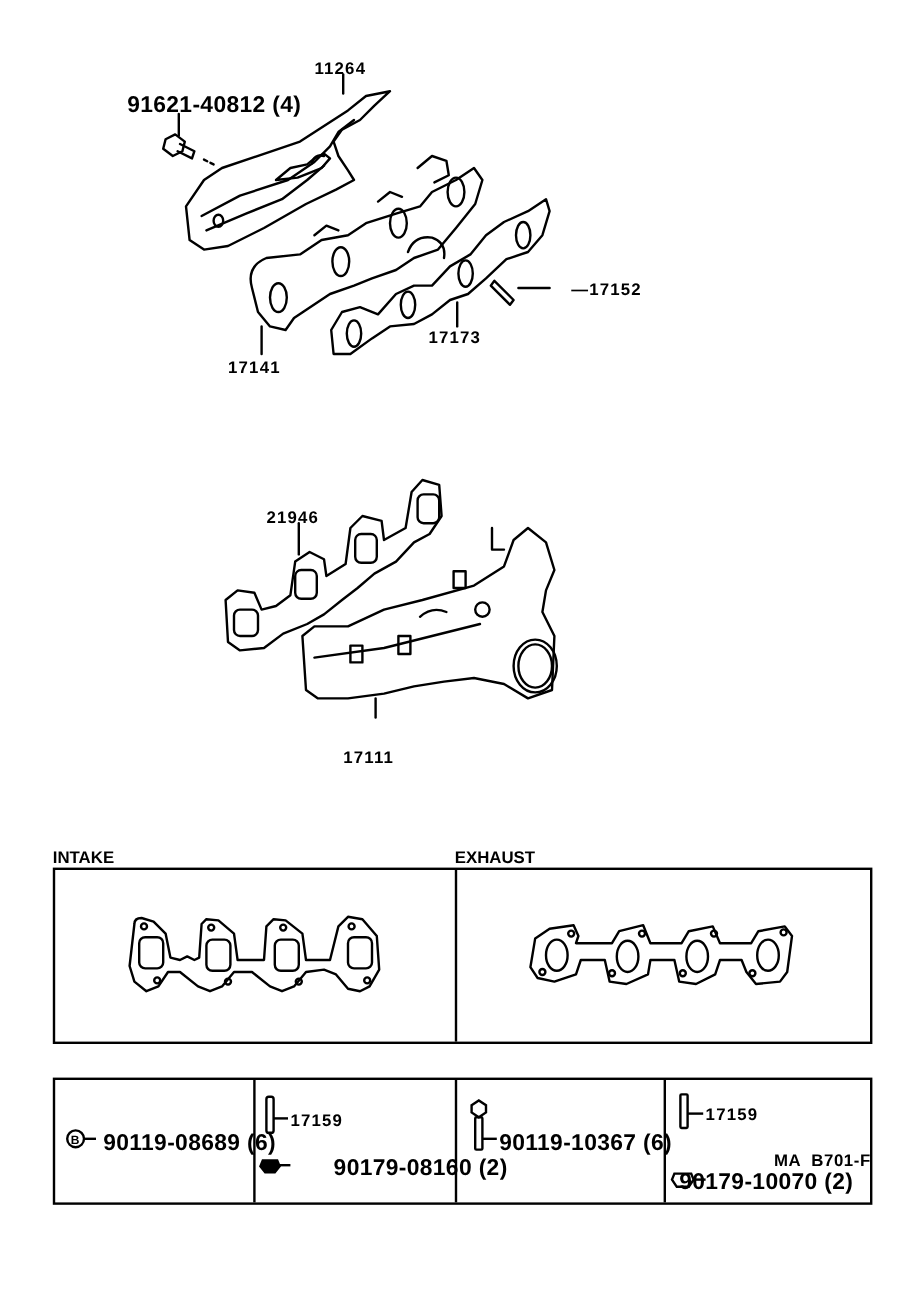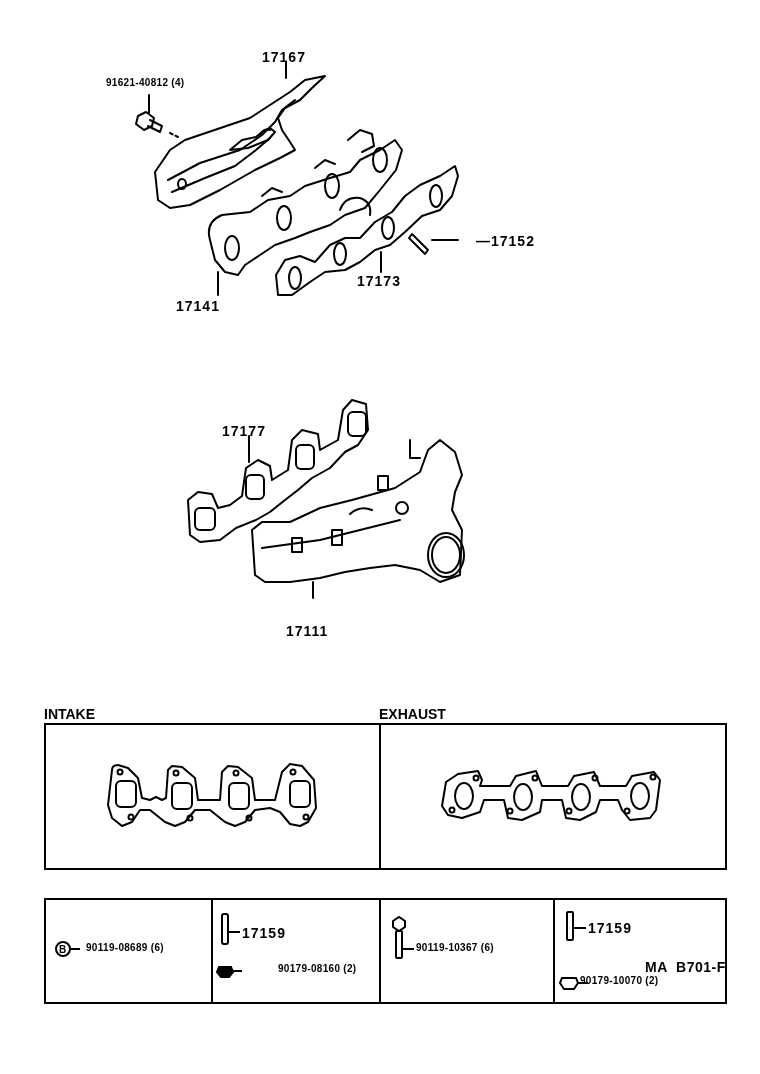--- a/index.html
+++ b/index.html
@@ -1,19 +1,19 @@
 <!DOCTYPE html>
 <html><head>
 <meta charset="utf-8">
 <style>
   html, body { margin: 0; padding: 0; background: #ffffff; }
   body { width: 760px; height: 1074px; position: relative; overflow: hidden;
          font-family: "Liberation Sans", "DejaVu Sans", sans-serif; color: #000; }
   .lbl { position: absolute; font-weight: bold; font-size: 14px; letter-spacing: 1px; white-space: nowrap; line-height: 1; }
-  .lbl.sm { font-size: 10px; letter-spacing: 0.3px; }
+  .lbl.sm { font-size: 19px; letter-spacing: 0.3px; }
   .art { position: absolute; left: 0; top: 0; }
   .panel-title { position: absolute; font-weight: bold; font-size: 14px; line-height: 1; }
   .box { position: absolute; border: 2px solid #000; box-sizing: border-box; }
   .cell { position: absolute; }
   svg path, svg ellipse, svg circle, svg rect, svg line, svg polyline { vector-effect: non-scaling-stroke; }
 </style>
 </head>
 <body>
 
 <svg class="art" width="760" height="700" viewBox="0 0 760 700" fill="none" stroke="#000" stroke-width="2" stroke-linejoin="round" stroke-linecap="round">
@@ -79,26 +79,26 @@
     <path d="M332,530 L332,545 L342,545 L342,530 Z"></path>
     <path d="M378,476 L378,490 L388,490 L388,476 Z"></path>
     <path d="M410,440 L410,458 L420,458"></path>
     <circle cx="402" cy="508" r="6"></circle>
     <path d="M350,514 Q360,505 372,510"></path>
     <path d="M262,548 L320,540 L360,530 L400,520"></path>
     <line x1="313" y1="582" x2="313" y2="598"></line>
   </g>
 </svg>
 
-<div class="lbl" style="left:262px; top:50px;">17167</div>
+<div class="lbl" style="left:262px; top:50px;">11264</div>
 <div class="lbl sm" style="left:106px; top:78px;">91621-40812 (4)</div>
 <div class="lbl" style="left:456px; top:234px;margin-left:20px;">—17152</div>
-<div class="lbl" style="left:176px; top:299px;">17141</div>
+<div class="lbl" style="left:190px; top:299px;">17141</div>
 <div class="lbl" style="left:357px; top:274px;">17173</div>
-<div class="lbl" style="left:222px; top:424px;">17177</div>
+<div class="lbl" style="left:222px; top:424px;">21946</div>
 <div class="lbl" style="left:286px; top:624px;">17111</div>
 
 <div class="panel-title" style="left:44px; top:707px;">INTAKE</div>
 <div class="panel-title" style="left:379px; top:707px;">EXHAUST</div>
 
 <div class="box" style="left:44px; top:723px; width:683px; height:147px;">
   <div class="cell" style="left:333px; top:0; width:2px; height:100%; background:#000;"></div>
 </div>
 
 <svg class="art" width="760" height="1074" viewBox="0 0 760 1074" fill="none" stroke="#000" stroke-width="2" stroke-linejoin="round">
@@ -173,15 +173,15 @@
     <path d="M562,978 L576,978 L578,983 L574,989 L564,989 L560,983 Z"></path>
     <line x1="578" y1="983" x2="588" y2="983"></line>
   </g>
 </svg>
 
 <div class="lbl sm" style="left:86px; top:943px;">90119-08689 (6)</div>
 <div class="lbl" style="left:242px; top:926px;">17159</div>
 <div class="lbl sm" style="left:246px; top:964px;margin-left:32px;">90179-08160 (2)</div>
 <div class="lbl sm" style="left:416px; top:943px;">90119-10367 (6)</div>
 <div class="lbl" style="left:588px; top:921px;">17159</div>
-<div class="lbl sm" style="left:580px; top:976px;">90179-10070 (2)</div>
+<div class="lbl sm" style="left:566px; top:976px;">90179-10070 (2)</div>
 
 <div class="lbl" style="left:645px; top:960px; letter-spacing:0.5px; white-space:pre;">MA  B701-F</div>
 
 </body></html>

